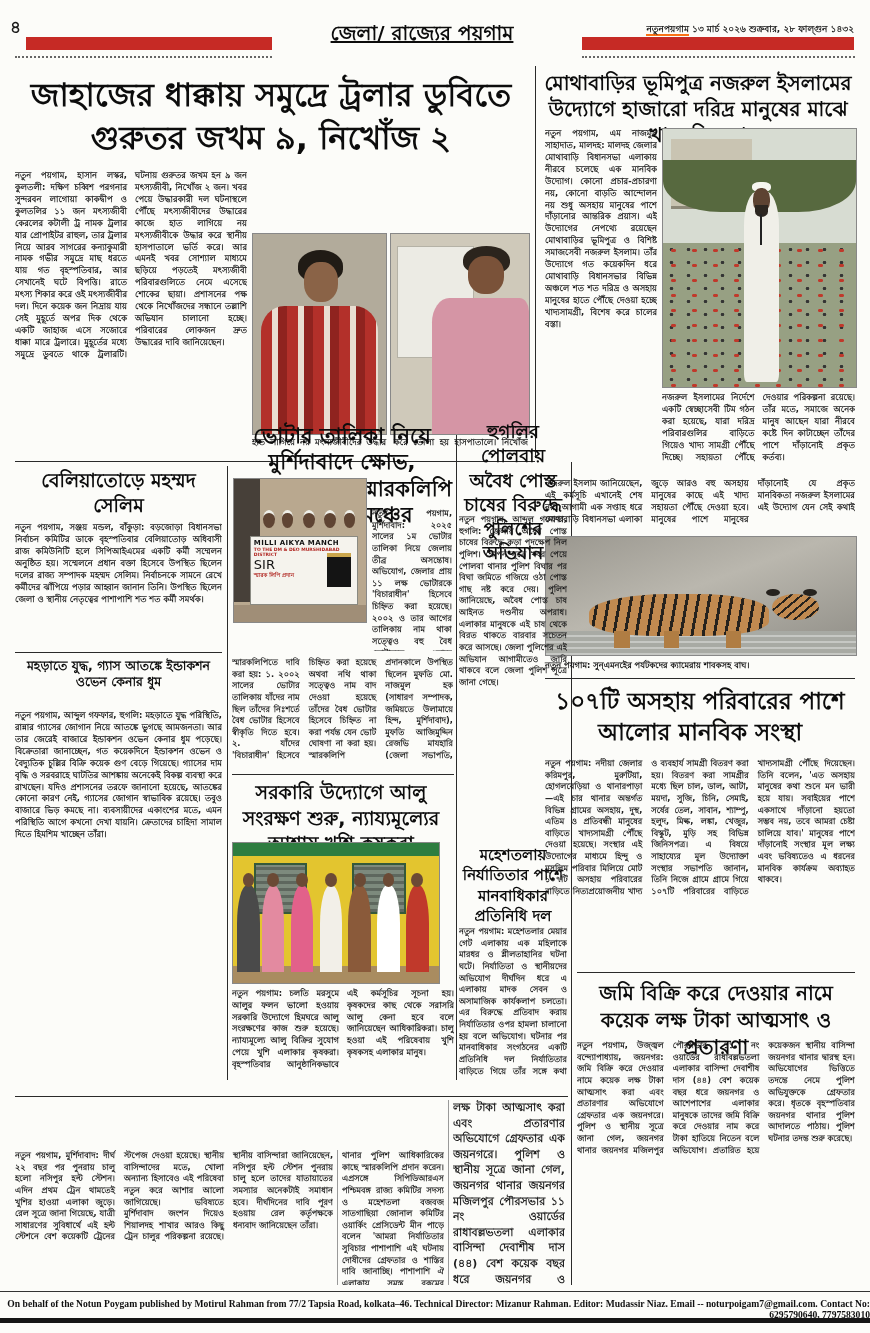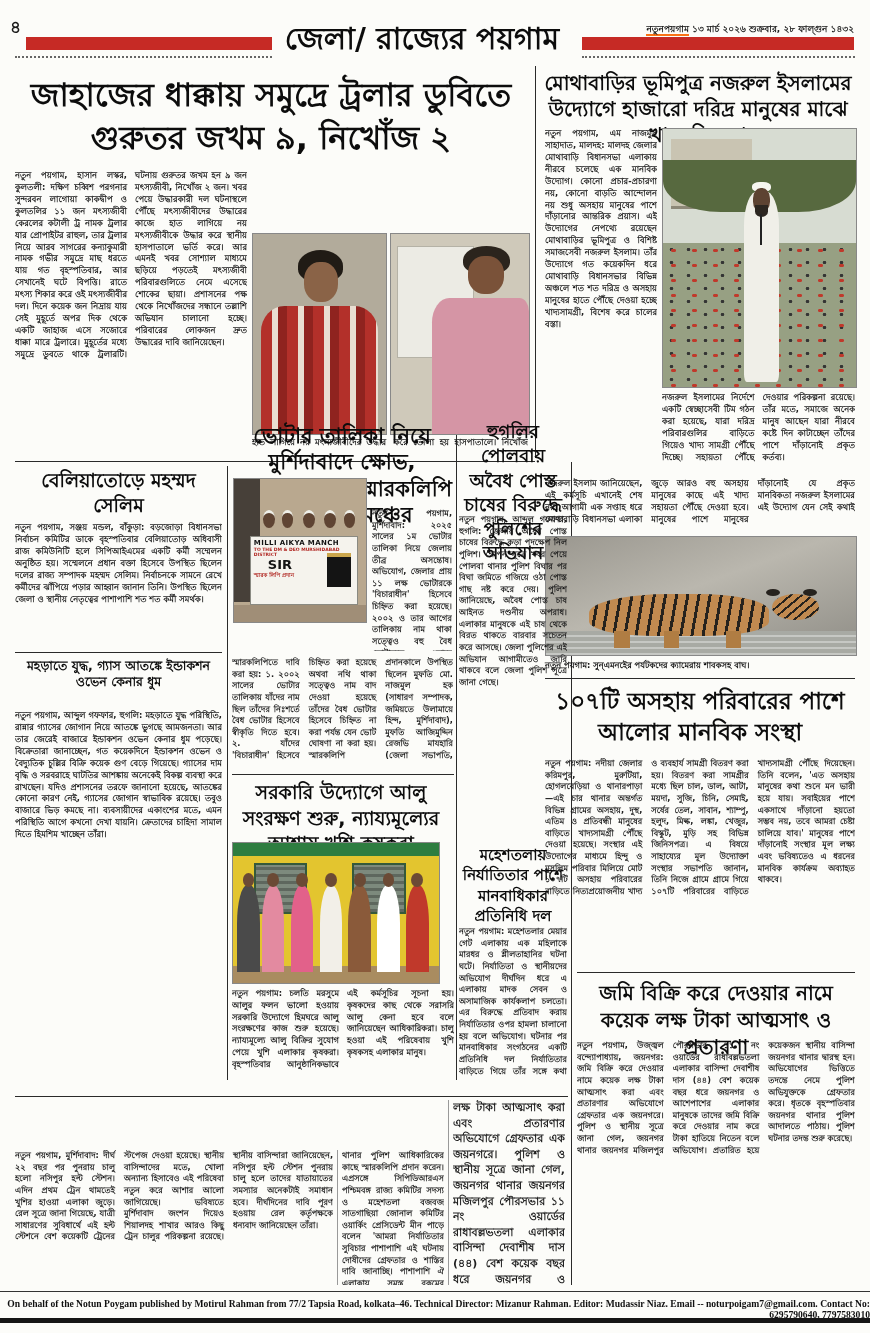--- a/index.html
+++ b/index.html
@@ -43,21 +43,21 @@
   .pm .mic{position:absolute;left:50%;top:33%;width:2px;height:12%;background:#222;}
   
   .pg{background:#b9a88f;}
   .pg .ward{position:absolute;left:0;top:0;width:20%;height:86%;background:#474039;}
   .pg .floor{position:absolute;left:0;bottom:0;width:100%;height:12%;background:#a08e77;}
   .pg .h1g,.pg .h2g,.pg .h3g,.pg .h4g,.pg .h5g{position:absolute;top:22%;width:9%;height:10%;background:#5f4433;border-radius:50%;border-top:3px solid #efefe8;}
   .pg .h1g{left:22%}.pg .h2g{left:36%}.pg .h3g{left:52%}.pg .h4g{left:68%}.pg .h5g{left:83%}
   .pg .banner{position:absolute;left:12%;bottom:12%;width:82%;height:48%;background:#f5f3ed;border:1px solid #8a8a82;padding:2px 3px;box-sizing:border-box;}
   .pg .b1{font-size:7px;font-weight:800;color:#111;letter-spacing:.4px;}
   .pg .b2{font-size:4.5px;color:#b02520;font-weight:700;}
-  .pg .b3{font-size:13px;font-weight:700;color:#141414;margin-left:14px;}
+  .pg .b3{font-size:13px;font-weight:400;color:#141414;}
   .pg .b4{font-size:5.5px;color:#b02520;font-weight:700;}
   .pg .kaaba{position:absolute;right:6%;top:24%;width:22%;height:44%;background:#141414;border-top:4px solid #caa64c;}
   
   .pt{background:linear-gradient(160deg,#9a978f 0%,#bab7ae 45%,#8f8d86 100%);}
   .pt .water{position:absolute;left:0;bottom:0;width:100%;height:20%;background:#a8aaa4;
       background-image:repeating-linear-gradient(0deg,rgba(255,255,255,.35) 0 2px,rgba(0,0,0,0) 2px 6px);}
   .pt .tbody{position:absolute;left:14%;bottom:16%;width:58%;height:36%;background:#c18a50;border-radius:45% 40% 35% 35%;
       background-image:repeating-linear-gradient(100deg,rgba(0,0,0,0) 0 8px,#26221d 8px 11px);}
   .pt .thead{position:absolute;right:12%;bottom:30%;width:15%;height:22%;background:#c18a50;border-radius:50%;
       background-image:repeating-linear-gradient(140deg,rgba(0,0,0,0) 0 5px,#26221d 5px 7px);}
@@ -84,21 +84,21 @@
 
 <div class="page">
 
   <div class="abs" style="left:10px;top:14px;font-family:'DejaVu Serif',serif;font-size:17px;font-weight:700;">৪</div>
 
   <div class="abs edition" style="right:16px;top:22px;">
     <span class="brand">নতুনপয়গাম</span><span> ১৩ মার্চ ২০২৬ শুক্রবার, ২৮ ফাল্গুন ১৪৩২</span>
   </div>
 
   <div class="abs redbar" style="left:26px;top:37px;width:246px;"></div>
-  <div class="abs hl" style="left:272px;top:22px;width:300px;font-size:30px;line-height:1.1;">জেলা/ রাজ্যের পয়গাম</div>
+  <div class="abs hl" style="left:272px;top:22px;width:300px;font-size:20px;line-height:1.1;text-decoration:underline;">জেলা/ রাজ্যের পয়গাম</div>
   <div class="abs redbar" style="left:582px;top:37px;width:272px;"></div>
   <div class="abs dotted" style="left:15px;top:56px;width:257px;"></div>
   <div class="abs dotted" style="left:582px;top:56px;width:273px;"></div>
 
   <div class="abs vline" style="left:535px;top:66px;height:392px;"></div>
   <div class="abs hline" style="left:15px;top:461px;width:520px;"></div>
   <div class="abs vline" style="left:227px;top:466px;height:614px;"></div>
   <div class="abs vline" style="left:456px;top:420px;height:660px;"></div>
   <div class="abs vline" style="left:571px;top:462px;height:823px;"></div>
   <div class="abs hline" style="left:15px;top:652px;width:207px;"></div>

